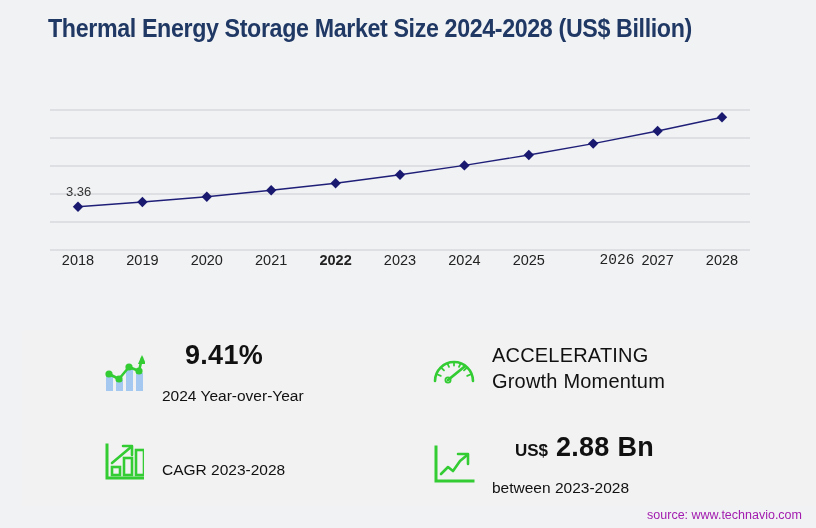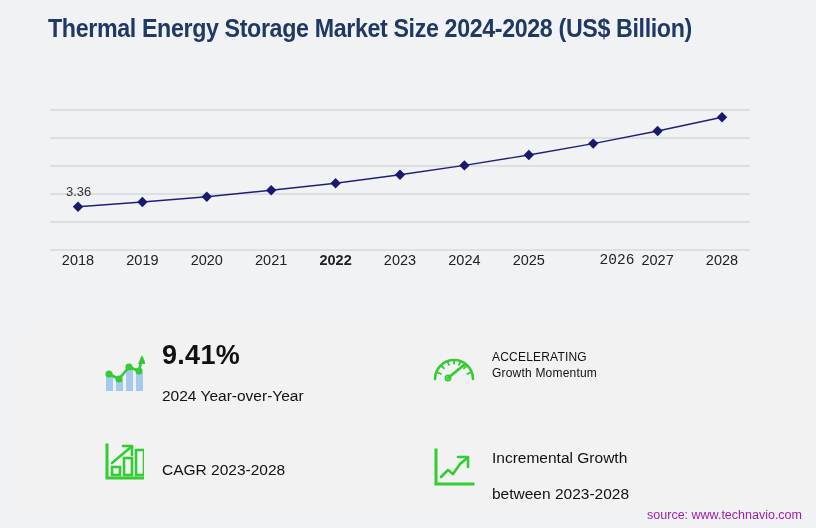--- a/index.html
+++ b/index.html
@@ -43,27 +43,28 @@
   }
   .stat .ico{
     width:48px;height:48px;flex:0 0 48px;
     display:flex;align-items:center;justify-content:center;
     margin-right:14px;
   }
   .stat .txt{display:flex;flex-direction:column;justify-content:center;}
   .stat .big{
     font-size:27px;font-weight:bold;color:#111;line-height:1.12;
     letter-spacing:0.3px;
+    margin-left:23px;
   }
   .stat .big .unit{font-size:17px;font-weight:bold;letter-spacing:0;}
   .stat .sub{
     font-size:15.5px;color:#111;line-height:1.30;margin-top:16px;
   }
   .stat .capline{
-    font-size:12px;color:#111;line-height:1.32;letter-spacing:0.2px;
+    font-size:20px;color:#111;line-height:1.32;letter-spacing:0.2px;
   }
 
   #stat-yoy  {left:100px;  top:340px;}
   #stat-mom  {left:430px;  top:342px;}
   #stat-cagr {left:100px;  top:438px;}
   #stat-incr {left:430px;  top:432px;}
 
   
   .source{
     position:absolute;right:14px;bottom:6px;
@@ -183,20 +184,23 @@
 
   <div class="stat" id="stat-incr">
     <div class="ico">
       <svg width="42" height="40" viewBox="0 0 42 40">
         <polyline points="3,2 3,36 40,36" fill="none" stroke="#33cc33" stroke-width="3" stroke-linecap="square"></polyline>
         <polyline points="8,29 15,22 20,26 27,16 33,11" fill="none" stroke="#33cc33" stroke-width="2.6" stroke-linecap="round" stroke-linejoin="round"></polyline>
         <polyline points="25,9 35,9 35,19" fill="none" stroke="#33cc33" stroke-width="2.6" stroke-linecap="round" stroke-linejoin="round"></polyline>
       </svg>
     </div>
     <div class="txt">
-      <div class="sub">Incremental Growth</div>
+      <div class="big">
+        <span class="unit">US$</span>
+        <span>2.88 Bn</span>
+      </div>
       <div class="sub">between 2023-2028</div>
     </div>
   </div>
 
   <div class="source">source: www.technavio.com</div>
 
 </div>
 
 </body></html>

